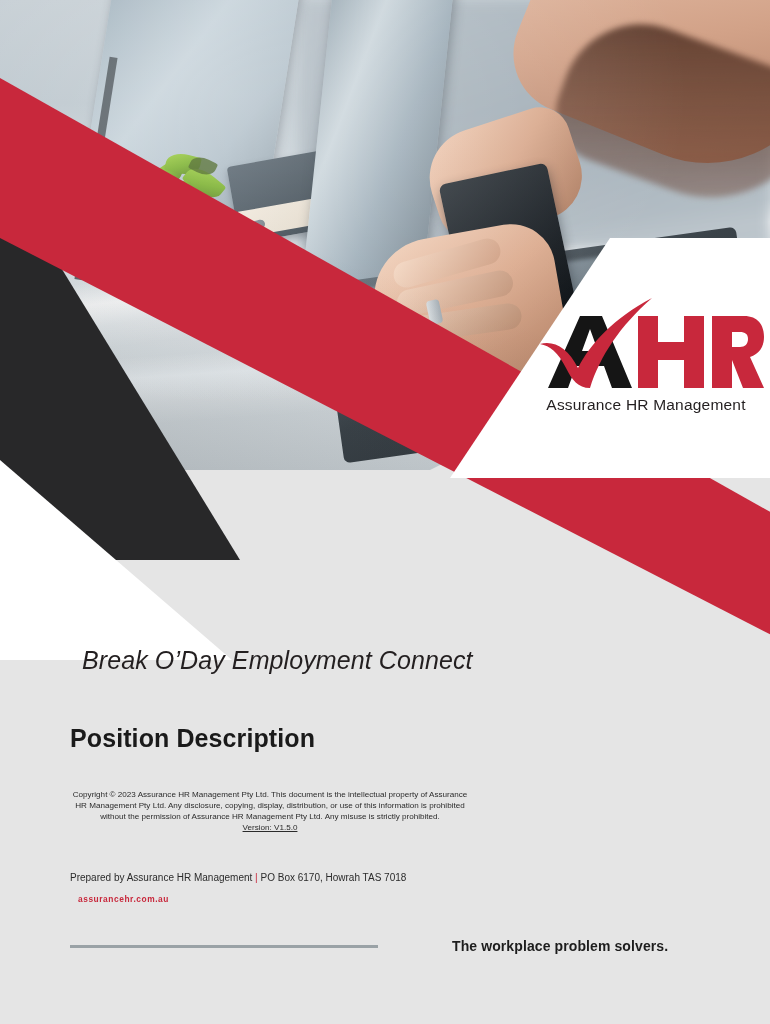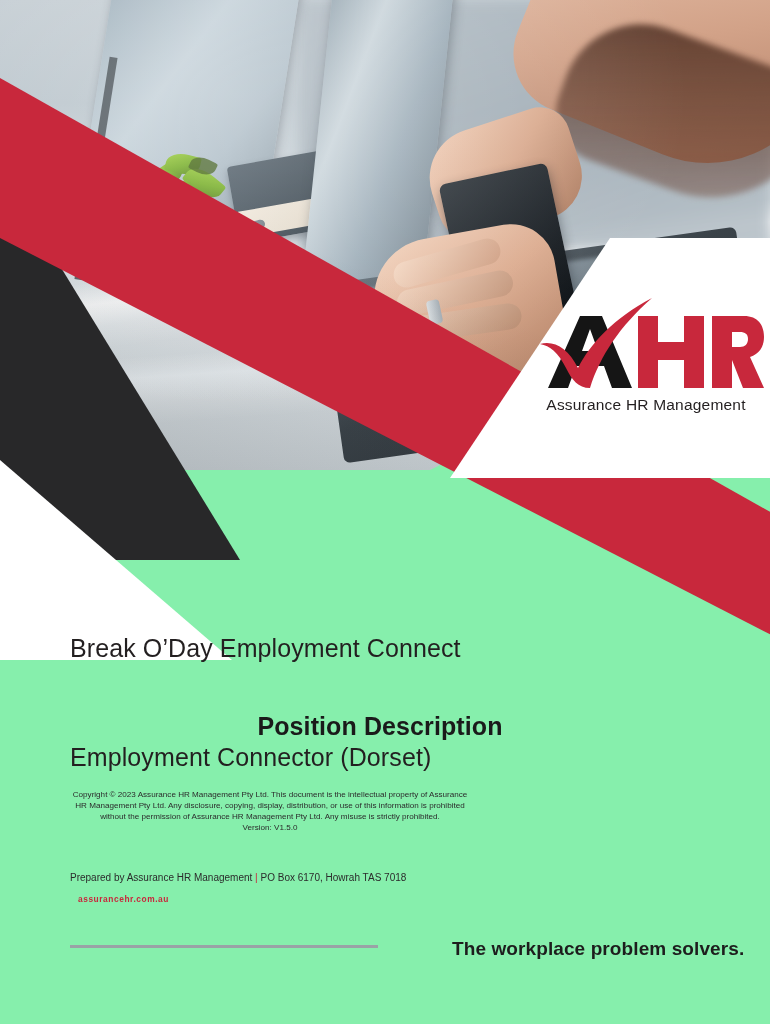--- a/index.html
+++ b/index.html
@@ -11,21 +11,21 @@
   body {
     font-family: "Liberation Sans", sans-serif;
     -webkit-font-smoothing: antialiased;
   }
 
   #page {
     position: relative;
     width: 770px;
     height: 1024px;
     overflow: hidden;
-    background: #86efac;
+    background: #e5e5e5;
   }
 
   
   #hero {
     position: absolute;
     left: 0; top: 0;
     width: 770px;
     height: 660px;
     overflow: hidden;
   }
@@ -279,31 +279,31 @@
     position: absolute;
     left: 70px;
     top: 634px;
     width: 620px;
   }
   .doc-subject {
     font-size: 25px;
     font-weight: 400;
     color: #231f20;
     line-height: 1.15;
-    margin: 0;
+    margin: 12px;
     letter-spacing: .1px;
+    font-style: italic;
   }
   .doc-type {
     font-size: 25px;
     font-weight: bold;
     color: #1a1a1a;
     margin: 49px 0 0 0;
     line-height: 1.18;
     letter-spacing: .1px;
-    text-align: center;
   }
   .doc-role {
     font-size: 25px;
     font-weight: 400;
     color: #231f20;
     margin: 2px 0 0 0;
     line-height: 1.18;
     letter-spacing: .1px;
   }
 
@@ -318,20 +318,21 @@
     font-size: 8.1px;
     line-height: 1.38;
     color: #2b2b2b;
     margin: 0;
   }
   .version {
     font-size: 8.1px;
     line-height: 1.38;
     color: #2b2b2b;
     margin: 0;
+    text-decoration: underline;
   }
   #prepared {
     position: absolute;
     left: 70px;
     top: 870px;
     width: 460px;
   }
   .prepared-line {
     font-size: 10px;
     line-height: 1.5;
@@ -353,21 +354,21 @@
   
   .footer-rule {
     position: absolute;
     left: 70px; top: 945px;
     width: 308px; height: 3px;
     background: #9aa2a6;
   }
   .tagline {
     position: absolute;
     left: 452px; top: 938px;
-    font-size: 19px;
+    font-size: 14px;
     font-weight: bold;
     color: #1d1d1d;
     letter-spacing: .1px;
     white-space: nowrap;
   }
 </style>
 </head>
 <body>
 
 <div id="page">
@@ -425,21 +426,20 @@
           <path d="M184 20 L216 20 C230 20 236 29 236 41 C236 51 231 58 222 61 L236 92 L215 92 L204 64 L204 92 L184 92 Z M204 36 L204 51 L212 51 C217 51 220 48 220 43 C220 38 217 36 212 36 Z"></path>
         </g>
       </svg>
       <div class="logo-caption">Assurance HR Management</div>
     </div>
   </div>
 
   <div id="copy">
     <p class="doc-subject">Break O’Day Employment Connect</p>
     <p class="doc-type">Position Description</p>
-    <p class="doc-role">Employment Connector (Dorset)</p>
   </div>
 
   <div id="legal">
     <p class="copyright">Copyright © 2023 Assurance HR Management Pty Ltd. This document is the intellectual property of Assurance HR Management Pty Ltd. Any disclosure, copying, display, distribution, or use of this information is prohibited without the permission of Assurance HR Management Pty Ltd. Any misuse is strictly prohibited.</p>
     <p class="version">Version: V1.5.0</p>
   </div>
 
   <div id="prepared">
     <p class="prepared-line"><span>Prepared by Assurance HR Management </span><span class="sep-red">|</span><span> PO Box 6170, Howrah TAS 7018</span></p>
     <a class="website" href="#">assurancehr.com.au</a>

